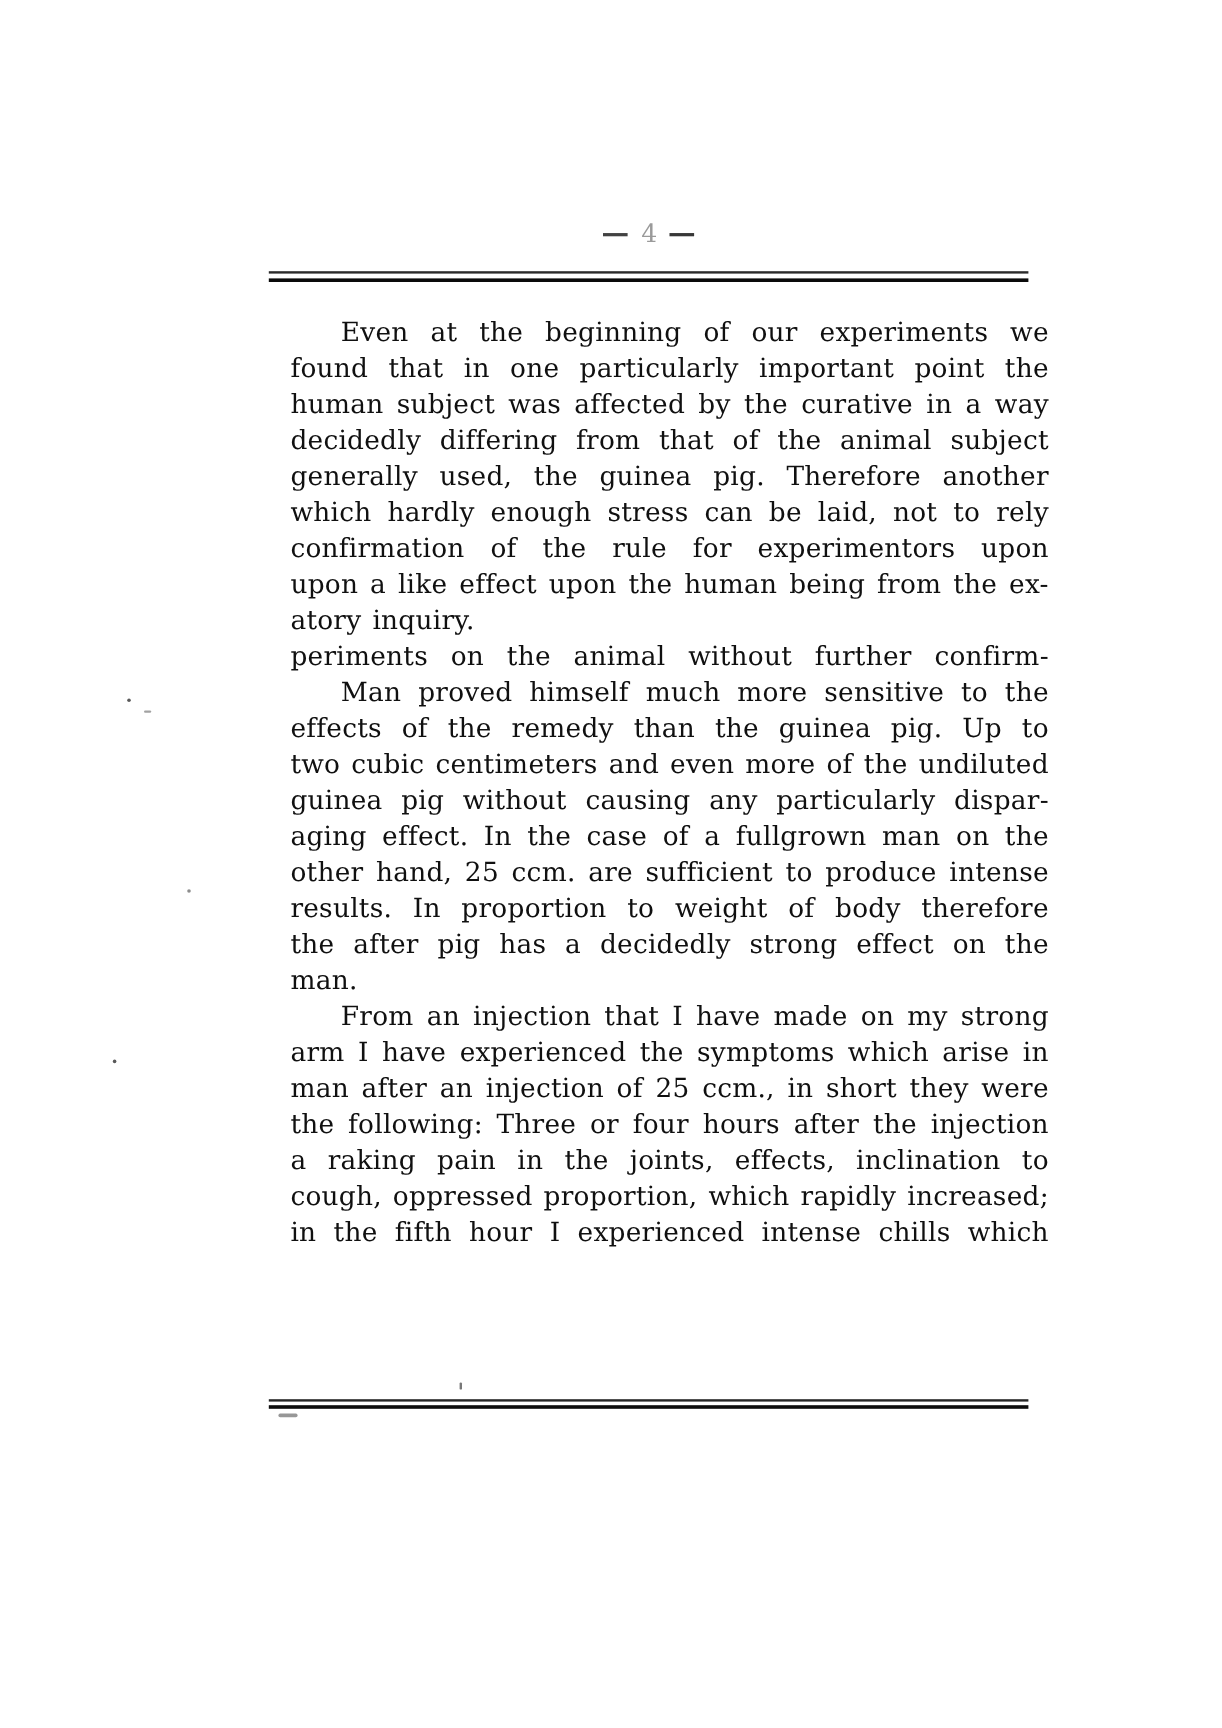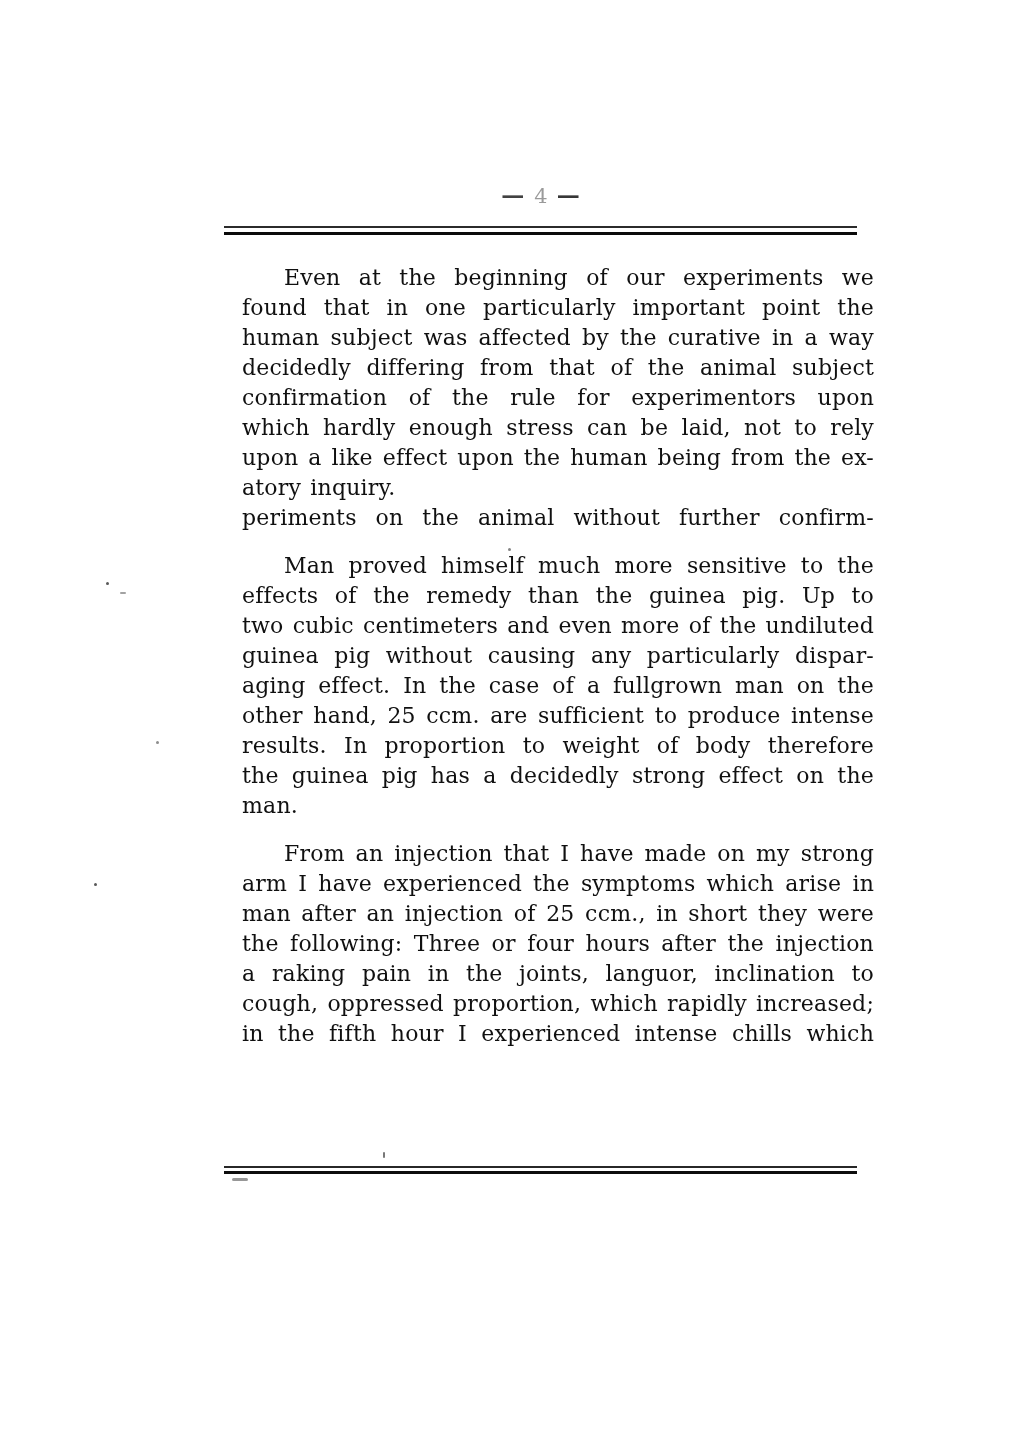--- a/index.html
+++ b/index.html
@@ -43,21 +43,21 @@
   }
   
   .text-block {
     position: absolute;
     top: 263px; left: 242px; width: 632px;
     font-size: 22px;
     line-height: 30px;
     word-spacing: 2px;
     letter-spacing: 0.2px;
   }
-  .paragraph + .paragraph { margin-top: 18px; }
+  .paragraph + .paragraph { }
   .line {
     text-align: justify;
     text-align-last: justify;
   }
   .line.first { text-indent: 42px; }
   .line.para-end { text-align-last: left; }
   
   .artifact {
     position: absolute;
     background: #303030;
@@ -81,43 +81,44 @@
   </div>
 
   <div class="rule rule-top"></div>
 
   <div class="text-block">
       <div class="paragraph">
         <div class="line first">Even at the beginning of our experiments we</div>
         <div class="line">found that in one particularly important point the</div>
         <div class="line">human subject was affected by the curative in a way</div>
         <div class="line">decidedly differing from that of the animal subject</div>
+        <div class="line">generally used, the guinea pig.  Therefore another</div>
+        <div class="line">which hardly enough stress can be laid, not to rely</div>
         <div class="line">confirmation of the rule for experimentors upon</div>
-        <div class="line">which hardly enough stress can be laid, not to rely</div>
         <div class="line">upon a like effect upon the human being from the ex-</div>
         <div class="line para-end">atory inquiry.</div>
         <div class="line">periments on the animal without further confirm-</div>
       </div>
       <div class="paragraph">
         <div class="line first">Man proved himself much more sensitive to the</div>
         <div class="line">effects of the remedy than the guinea pig.  Up to</div>
         <div class="line">two cubic centimeters and even more of the undiluted</div>
         <div class="line">guinea pig without causing any particularly dispar-</div>
         <div class="line">aging effect.  In the case of a fullgrown man on the</div>
         <div class="line">other hand, 25 ccm. are sufficient to produce intense</div>
         <div class="line">results.  In proportion to weight of body therefore</div>
-        <div class="line">the guinea pig has a decidedly strong effect on the</div>
+        <div class="line">the after pig has a decidedly strong effect on the</div>
         <div class="line para-end">man.</div>
       </div>
       <div class="paragraph">
         <div class="line first">From an injection that I have made on my strong</div>
         <div class="line">arm I have experienced the symptoms which arise in</div>
         <div class="line">man after an injection of 25 ccm., in short they were</div>
         <div class="line">the following:  Three or four hours after the injection</div>
-        <div class="line">a raking pain in the joints, languor, inclination to</div>
+        <div class="line">a raking pain in the joints, effects, inclination to</div>
         <div class="line">cough, oppressed proportion, which rapidly increased;</div>
         <div class="line">in the fifth hour I experienced intense chills which</div>
       </div>
     </div>
 
   <div class="rule rule-bottom"></div>
 
   <div class="artifact a1"></div>
   <div class="artifact a2"></div>
   <div class="artifact a3"></div>

